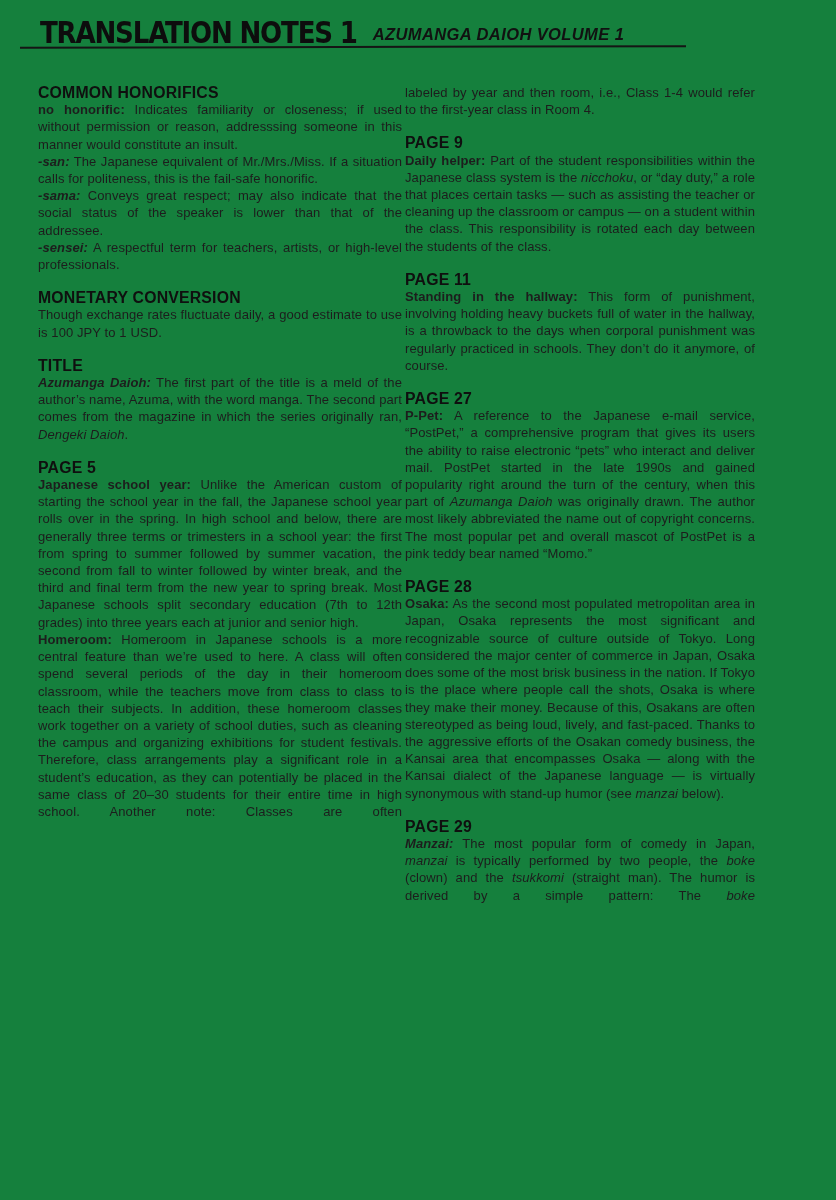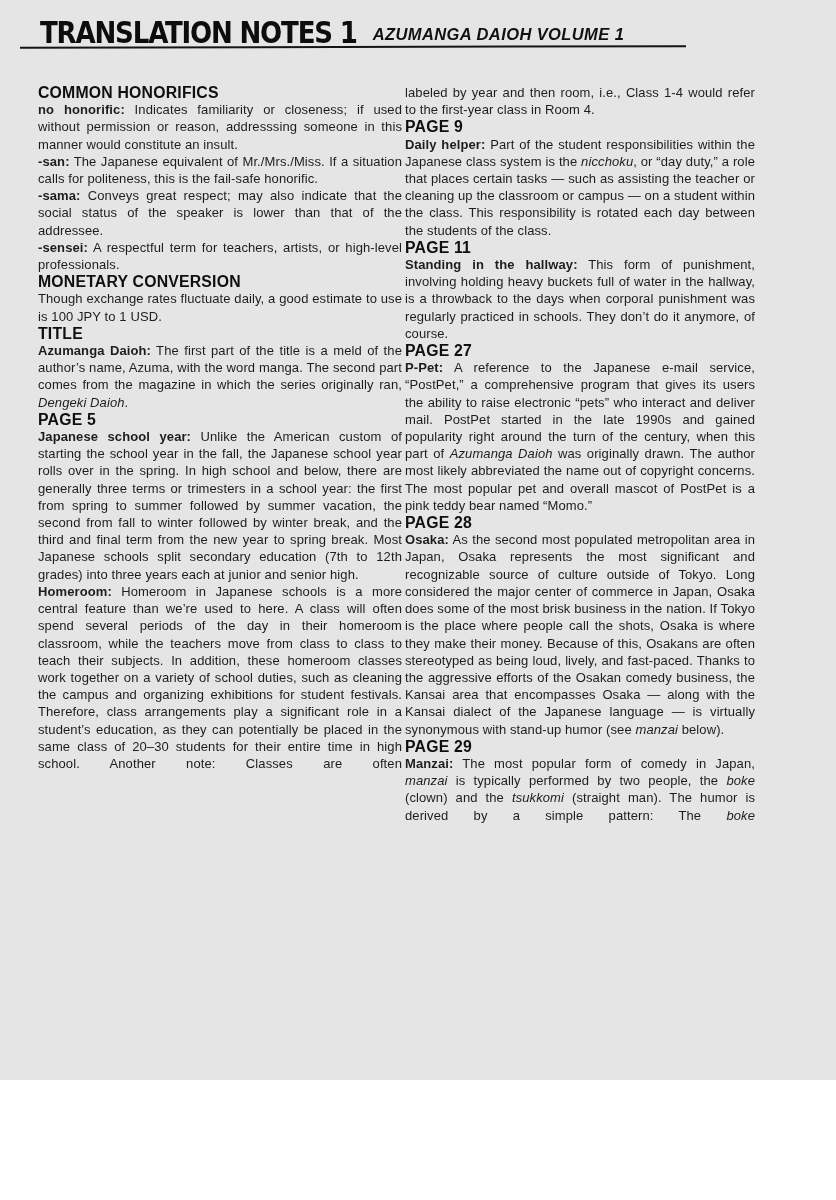--- a/index.html
+++ b/index.html
@@ -3,22 +3,22 @@
 <meta charset="utf-8">
 <style>
   html, body {
     margin: 0;
     padding: 0;
     background: #ffffff;
   }
   .page {
     position: relative;
     width: 836px;
-    height: 1080px;
-    background: #e5e5e5;
+    height: 1200px;
+    background: #15803d;
     overflow: hidden;
     font-family: "Liberation Sans", sans-serif;
     color: #1d1d1d;
   }
   
   .header {
     position: absolute;
     top: 16px;
     left: 40px;
     white-space: nowrap;
@@ -75,29 +75,30 @@
     margin: 0;
     font-size: 13px;
     line-height: 17.2px;
     text-align: justify;
     letter-spacing: 0.1px;
   }
   .col h2 {
     font-weight: 700;
     font-size: 15.8px;
     letter-spacing: 0.2px;
+    margin-top: 16px;
     text-align: left;
     color: #0f0f0f;
   }
   .col h2:first-child { margin-top: 0; }
   .col p.spaced { margin-top: 0; }
   .col p.cont { text-align-last: justify; }
 
   .b  { font-weight: 700; }
-  .bi { font-weight: 700; }
+  .bi { font-weight: 700; font-style: italic; }
   .i  { font-style: italic; }
 </style>
 </head>
 <body>
 
 <div class="page">
 
   <div class="header">
     <span class="header-title">TRANSLATION NOTES 1</span><span class="header-subtitle">AZUMANGA DAIOH VOLUME 1</span>
   </div>

